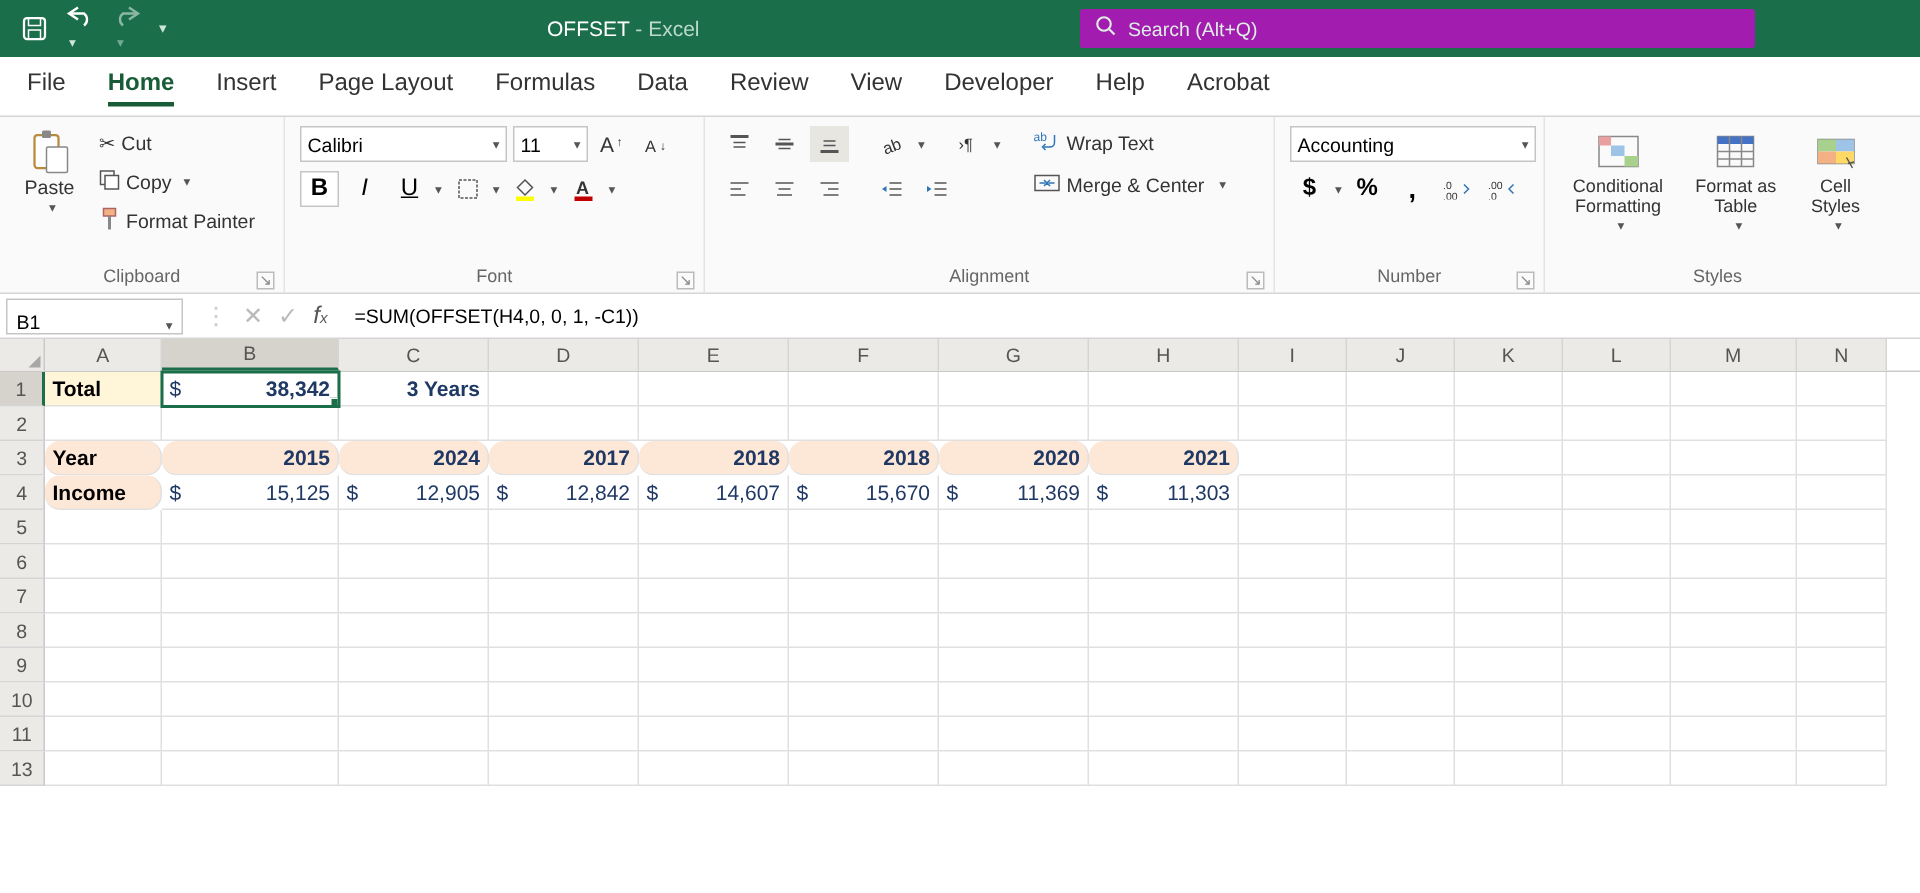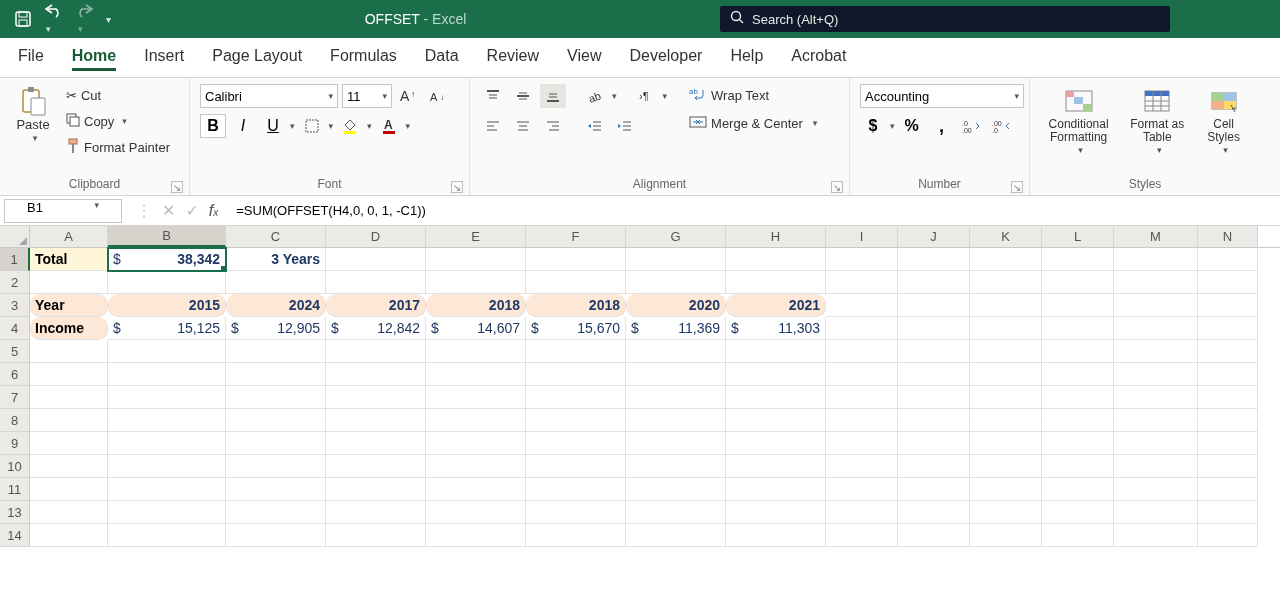--- a/index.html
+++ b/index.html
@@ -4,21 +4,21 @@
 <style>
   * { box-sizing: border-box; margin: 0; padding: 0; font-family: "Segoe UI", Arial, sans-serif; }
   body { background: #fff; width: 1280px; height: 595px; overflow: hidden; user-select: none; }
 
   
   .titlebar { background: #1a6e49; height: 38px; display: flex; align-items: center; color: #fff; }
   .qat { display: flex; align-items: center; gap: 10px; padding-left: 14px; }
   .qat svg { display: block; }
   .title-center { flex: 1; text-align: center; font-size: 14px; }
   .title-center .dim { color: #bcd9cc; }
-  .search-wrap { width: 450px; height: 26px; background: #0f172a; margin-right: 110px; display:flex; align-items:center; padding:0 10px; gap:8px; border-radius:2px; }
+  .search-wrap { width: 450px; height: 26px; background: #a21caf; margin-right: 110px; display:flex; align-items:center; padding:0 10px; gap:8px; border-radius:2px; }
   .search-wrap input { background: transparent; border: none; outline: none; color: #dfeee6; font-size: 13px; width: 100%; }
   .search-wrap input::placeholder { color: #dfeee6; }
 
   
   .tabs { height: 40px; display:flex; align-items:flex-end; gap: 28px; padding: 0 18px 6px; border-bottom: 1px solid #d5d5d5; background:#fff; }
   .tab { font-size: 16px; color: #333; padding-bottom: 6px; cursor:pointer; }
   .tab.active { color: #185c37; font-weight: 600; border-bottom: 3px solid #185c37; padding-bottom:3px; }
 
   
   .ribbon { height: 118px; display:flex; border-bottom: 1px solid #d5d5d5; background:#fafafa; }
@@ -32,21 +32,21 @@
   .btn-lg { display:flex; flex-direction:column; align-items:center; justify-content:flex-start; gap:2px; font-size:13px; color:#333; cursor:pointer; width:72px; text-align:center; line-height:1.1; padding-top:2px;}
   .btn-lg .icon-lg { width:34px; height:30px; display:flex; align-items:center; justify-content:center; }
   .combo { border:1px solid #c5c5c5; background:#fff; height:24px; font-size:13px; padding:0 4px; display:flex; align-items:center; justify-content:space-between; cursor:pointer; }
   .chev { font-size:9px; color:#555; margin-left:4px; }
   .iconbtn { width:26px; height:24px; display:flex; align-items:center; justify-content:center; cursor:pointer; }
   .iconbtn svg { display:block; }
   .split { display:flex; align-items:center; }
 
   
   .fbar { height:30px; border-bottom:1px solid #d5d5d5; display:flex; align-items:center; background:#fff; }
-  .namebox { width:118px; height:24px; margin-left:4px; border:1px solid #c5c5c5; display:flex; align-items:flex-start; padding:0 22px; font-size:13px; justify-content:space-between; cursor:text;gap:32px;}
+  .namebox { width:118px; height:24px; margin-left:4px; border:1px solid #c5c5c5; display:flex; align-items:flex-end; padding:0 6px; font-size:13px; justify-content:space-between; cursor:text;gap:32px;}
   .fx-icons { display:flex; align-items:center; gap:10px; padding:0 14px; color:#888; }
   .fx-input { flex:1; height:24px; border:none; outline:none; font-size:13px; padding:0 4px; }
 
   
   .grid-wrap { position:relative; }
   .col-headers { display:flex; height:22px; border-bottom:1px solid #c9c9c9; }
   .corner { width:30px; border-right:1px solid #c9c9c9; background:#eceae7; position:relative;}
   .corner::after{content:""; position:absolute; right:2px; bottom:2px; border-left:8px solid transparent; border-bottom:8px solid #a7a7a7;}
   .ch { background:#eceae7; border-right:1px solid #d5d5d5; display:flex; align-items:center; justify-content:center; font-size:13px; color:#555; cursor:pointer; }
   .ch.sel { background:#d6d2cc; border-bottom:2px solid #1a6e49; }
@@ -662,31 +662,14 @@
         <div class="cell cF"></div>
         <div class="cell cG"></div>
         <div class="cell cH"></div>
         <div class="cell cI"></div>
         <div class="cell cJ"></div>
         <div class="cell cK"></div>
         <div class="cell cL"></div>
         <div class="cell cM"></div>
         <div class="cell cN"></div>
       </div>
-      <div class="row">
-        <div class="rh">14</div>
-        <div class="cell cA"></div>
-        <div class="cell cB"></div>
-        <div class="cell cC"></div>
-        <div class="cell cD"></div>
-        <div class="cell cE"></div>
-        <div class="cell cF"></div>
-        <div class="cell cG"></div>
-        <div class="cell cH"></div>
-        <div class="cell cI"></div>
-        <div class="cell cJ"></div>
-        <div class="cell cK"></div>
-        <div class="cell cL"></div>
-        <div class="cell cM"></div>
-        <div class="cell cN"></div>
-      </div>
     </div>
 </div>
 
 </body></html>

